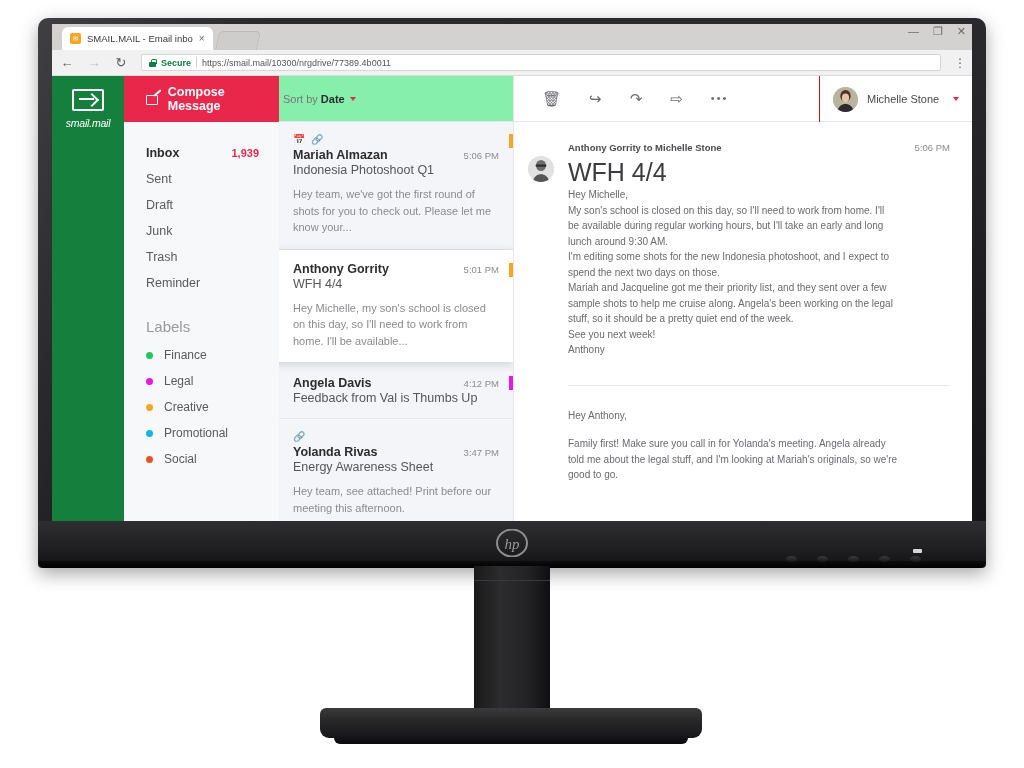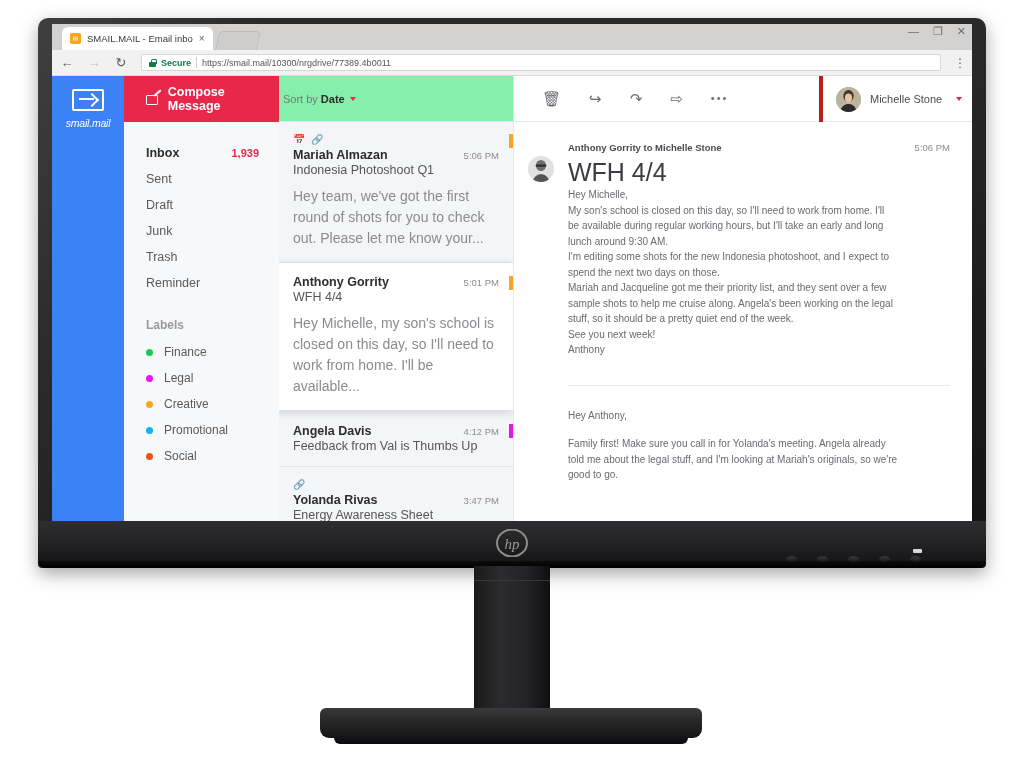--- a/index.html
+++ b/index.html
@@ -104,21 +104,21 @@
   .lock:after{content:"";position:absolute;left:1.5px;top:0;width:4px;height:4px;border:1.3px solid #0b7f3f;border-bottom:none;border-radius:2px 2px 0 0;}
   .secure { color:#0b7f3f; font-weight:bold; font-size:9px;text-align:center; }
   .usep { width:1px; height:11px; background:#d0d0d0; }
   .urltext { color:#555; font-size:9px; }
   .kebab { color:#5d5d5d; font-size:12px; letter-spacing:0; width:10px; text-align:center; line-height:10px; }
 
   
   .app { display:flex; height:445px; background:#fff; }
 
   .brand {
-    width:72px; background:#3b82f6; color:#fff; flex-shrink:0;
+    width:72px; background:#15803d; color:#fff; flex-shrink:0;
     display:flex; flex-direction:column; align-items:center; padding-top:13px;
   }
   .brand-mark { width:32px; height:22px; border:2px solid #fff; border-radius:2px; position:relative; }
   .brand-mark:before{
     content:""; position:absolute; left:5px; top:7px; width:15px; height:2px; background:#fff;
   }
   .brand-mark:after{
     content:""; position:absolute; left:13px; top:3.5px; width:8px; height:8px;
     border-top:2px solid #fff; border-right:2px solid #fff; transform: rotate(45deg);
   }
@@ -134,39 +134,39 @@
     border:1.4px solid #fff; border-radius:1px; }
   .compose-icon .pen { position:absolute; left:7px; top:-1px; width:9px; height:2px;
     background:#fff; transform:rotate(-42deg); border-radius:1px;}
   .folders { padding:18px 0 0 0; }
   .folder {
     display:flex; align-items:center; justify-content:space-between;
     padding:0 20px 0 22px; height:26px; font-size:12.5px; color:#5a5a5a;
   }
   .folder.active .fname { color:#2d2d2d; font-weight:bold; }
   .fcount { color:#e8274b; font-size:11px; font-weight:bold; }
-  .labels-hd { padding:22px 0 7px 22px; font-size:12px; color:#9a9a9a;font-weight:bold; }
+  .labels-hd { padding:22px 0 7px 22px; font-size:15px; color:#9a9a9a; }
   .label-row { display:flex; align-items:center; gap:11px; padding:0 22px; height:26px; font-size:12px; color:#5a5a5a; }
   .dot { width:7px; height:7px; border-radius:50%; flex-shrink:0; }
 
   .list-col { width:235px; flex-shrink:0; display:flex; flex-direction:column;
               border-right:1px solid #e6e7ea; background:#f4f5f8; position:relative; }
   .sortbar { height:46px; background:#86efac; display:flex; align-items:center; padding-left:4px;
              font-size:11px; color:#777; border-bottom:1px solid #e6e7ea; }
   .sortbar b { color:#2d2d2d; margin-left:3px; }
   .caret { display:inline-block; margin-left:5px; border-left:3.5px solid transparent;
            border-right:3.5px solid transparent; border-top:4.5px solid #e8274b; }
   .mlist { flex:1; overflow:hidden; position:relative; }
   .mitem { padding:12px 14px 13px 14px; border-bottom:1px solid #e6e7ea; position:relative; background:#f4f5f8; }
   .mitem .icons { display:flex; gap:6px; margin-bottom:3px; color:#9b9ba0; font-size:10px; height:11px; align-items:center; }
   .mhead { display:flex; justify-content:space-between; align-items:baseline; }
   .msender { font-size:12.5px; font-weight:bold; color:#2d2d2d; }
   .mtime { font-size:9.5px; color:#8b8b90; }
   .msubject { font-size:12.5px; color:#55555a; margin-top:1px; }
-  .mpreview { font-size:14px; color:#8b8b90; line-height:1.5; margin-top:9px; }
+  .mpreview { font-size:11px; color:#8b8b90; line-height:1.5; margin-top:9px; }
   .mflag { position:absolute; right:0px; top:12px; width:4px; height:14px; }
   .mitem.selected {
     background:#fff; box-shadow:0 2px 9px rgba(0,0,0,.16);
     margin-left:-10px; padding-left:24px; z-index:3; border-bottom:none;
     position:relative;
   }
 
   .read-col { flex:1; background:#fff; padding:20px 22px 0 14px; overflow:hidden; position:relative; }
   .read-top { display:flex; gap:14px; }
   .read-avatar { width:26px; height:26px; border-radius:50%; flex-shrink:0; margin-top:14px;
@@ -182,21 +182,21 @@
   .reply-tools { width:26px; flex-shrink:0; display:flex; flex-direction:column;
                  align-items:center; gap:12px; padding-top:42px; color:#8b8b90; font-size:12px; }
   .reply-body p { font-size:10px; color:#6a6a70; line-height:1.55; margin-top:13px; max-width:335px; }
   .reply-body p:first-child { margin-top:0; }
 
   .toolbar { height:46px; background:#fff; border-bottom:1px solid #e6e7ea; display:flex;
              align-items:center; position:relative; }
   .tb-icons { display:flex; align-items:center; gap:28px; padding-left:28px; color:#6a6a70; }
   .tb-icons > span { font-size:15px; line-height:1; cursor:default; }
   .tb-user { position:absolute; right:0; top:0; height:46px; width:153px;
-             border-left:4px solid #b91c1c; display:flex; align-items:center; gap:9px; padding-left:13px; }
+             border-left:1px solid #b91c1c; display:flex; align-items:center; gap:9px; padding-left:13px; }
   .tb-avatar { width:25px; height:25px; border-radius:50%; overflow:hidden; flex-shrink:0;
                background:#b7b39a; position:relative; }
   .tb-uname { font-size:11px; color:#4a4a4f; }
   .right-wrap { flex:1; display:flex; flex-direction:column; min-width:0; }
 </style>
 </head>
 <body>
 
 <div id="scene">
 

